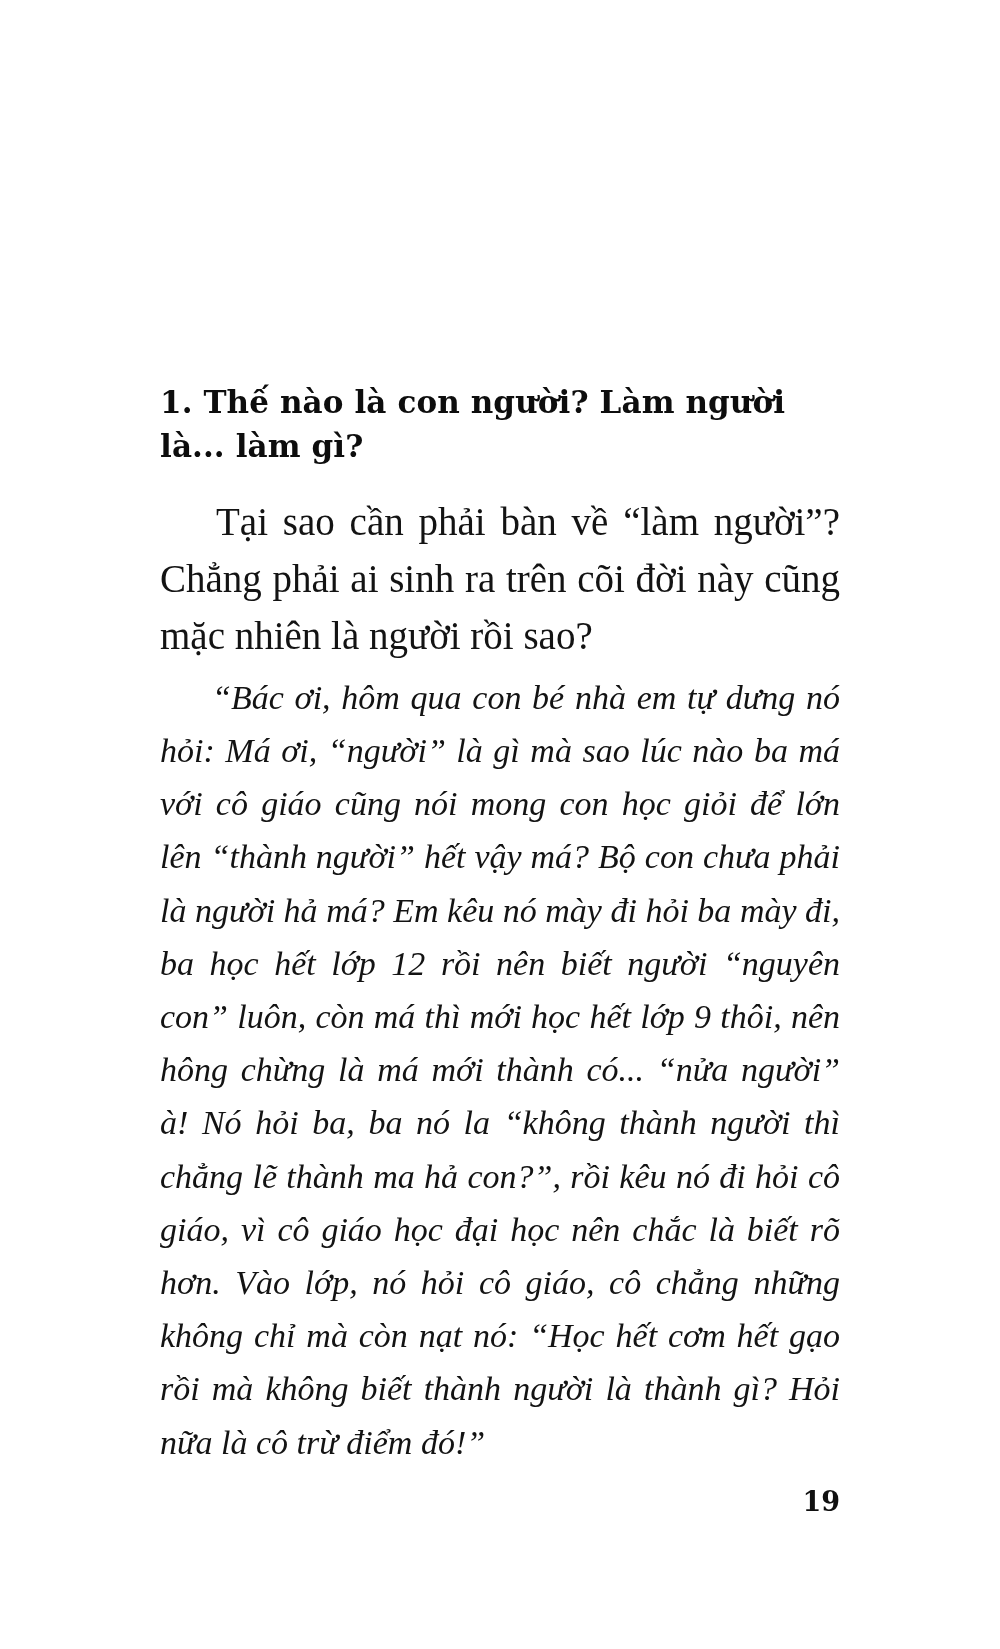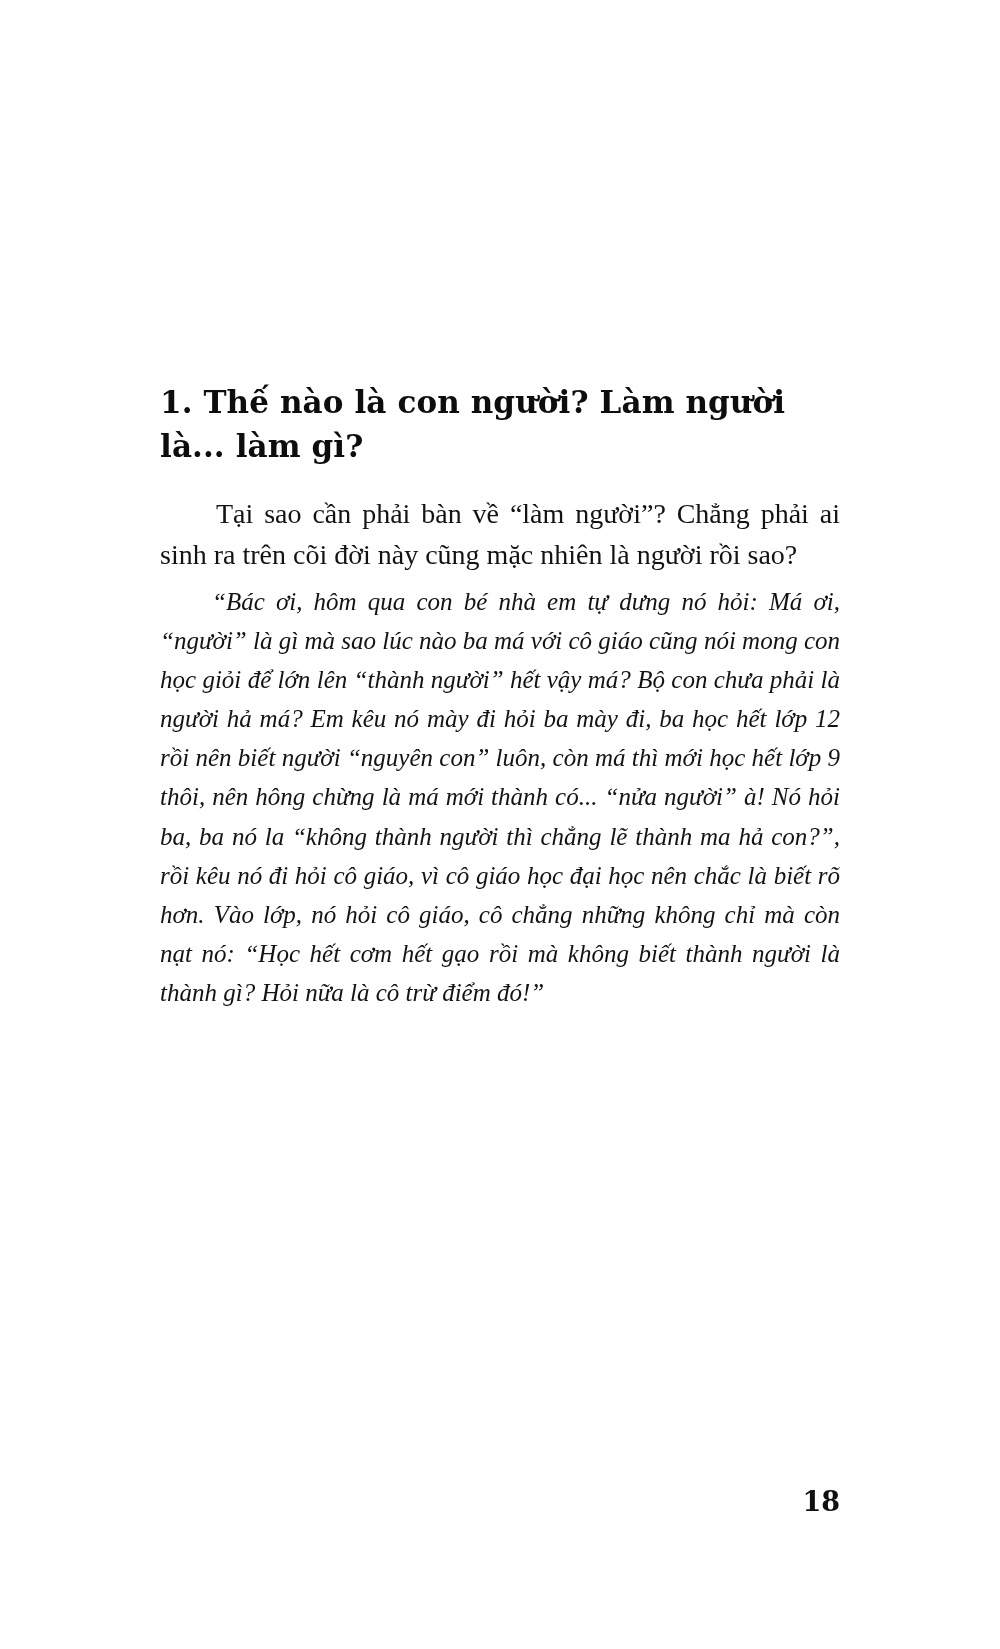--- a/index.html
+++ b/index.html
@@ -25,31 +25,31 @@
   .chapter-title {
     font-family: "DejaVu Serif", serif;
     font-weight: bold;
     font-size: 31px;
     line-height: 1.42;
     letter-spacing: 0.1px;
     margin: 0 0 26px 0;
     color: #0d0d0d;
   }
   .para {
-    font-size: 28px;
+    font-size: 39px;
     line-height: 1.46;
     text-align: justify;
     text-justify: inter-word;
     margin: 0 0 2px 0;
     text-indent: 56px;
     color: #131313;
   }
   .quote {
     font-style: italic;
-    font-size: 25px;
+    font-size: 34px;
     line-height: 1.565;
     text-align: justify;
     text-justify: inter-word;
     margin: 6px 0 0 0;
     text-indent: 52px;
     color: #131313;
   }
   .page-number {
     position: absolute;
     right: 160px;
@@ -67,13 +67,13 @@
 
   <h1 class="chapter-title">1. Thế nào là con người? Làm người là... làm gì?</h1>
 
   <p class="para">Tại sao cần phải bàn về “làm người”? Chẳng phải ai sinh ra trên cõi đời này cũng mặc nhiên là người rồi sao?</p>
 
 
   <p class="quote">“Bác ơi, hôm qua con bé nhà em tự dưng nó hỏi: Má ơi, “người” là gì mà sao lúc nào ba má với cô giáo cũng nói mong con học giỏi để lớn lên “thành người” hết vậy má? Bộ con chưa phải là người hả má? Em kêu nó mày đi hỏi ba mày đi, ba học hết lớp 12 rồi nên biết người “nguyên con” luôn, còn má thì mới học hết lớp 9 thôi, nên hông chừng là má mới thành có... “nửa người” à! Nó hỏi ba, ba nó la “không thành người thì chẳng lẽ thành ma hả con?”, rồi kêu nó đi hỏi cô giáo, vì cô giáo học đại học nên chắc là biết rõ hơn. Vào lớp, nó hỏi cô giáo, cô chẳng những không chỉ mà còn nạt nó: “Học hết cơm hết gạo rồi mà không biết thành người là thành gì? Hỏi nữa là cô trừ điểm đó!”</p>
 
 </div>
 
-<div class="page-number">18</div>
+<div class="page-number">19</div>
 
 </body></html>

